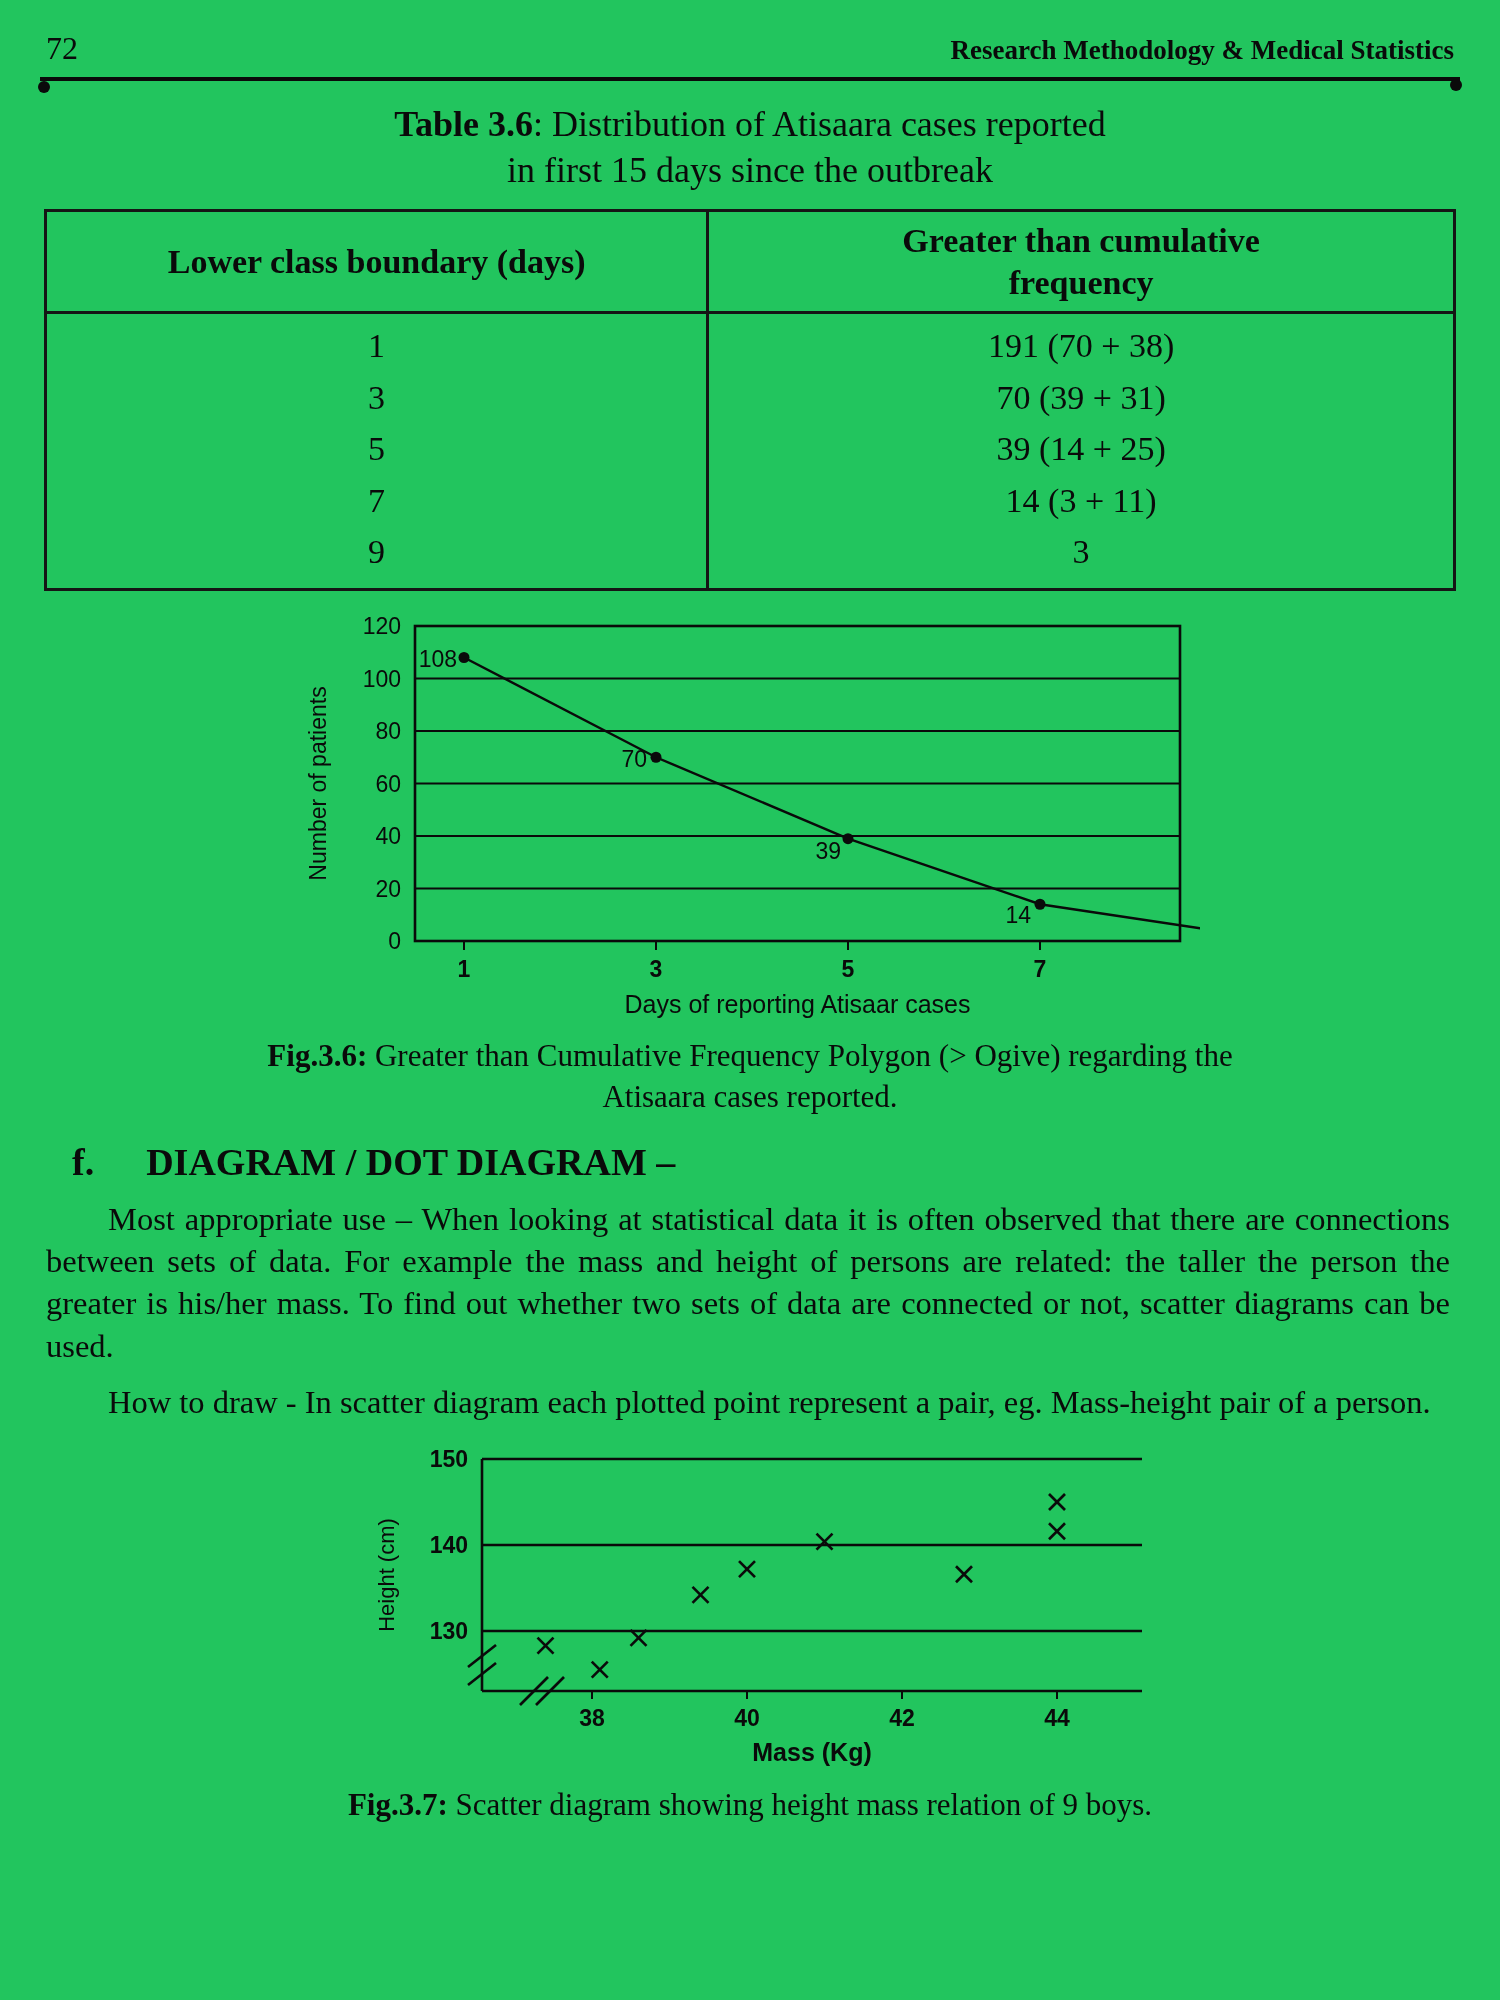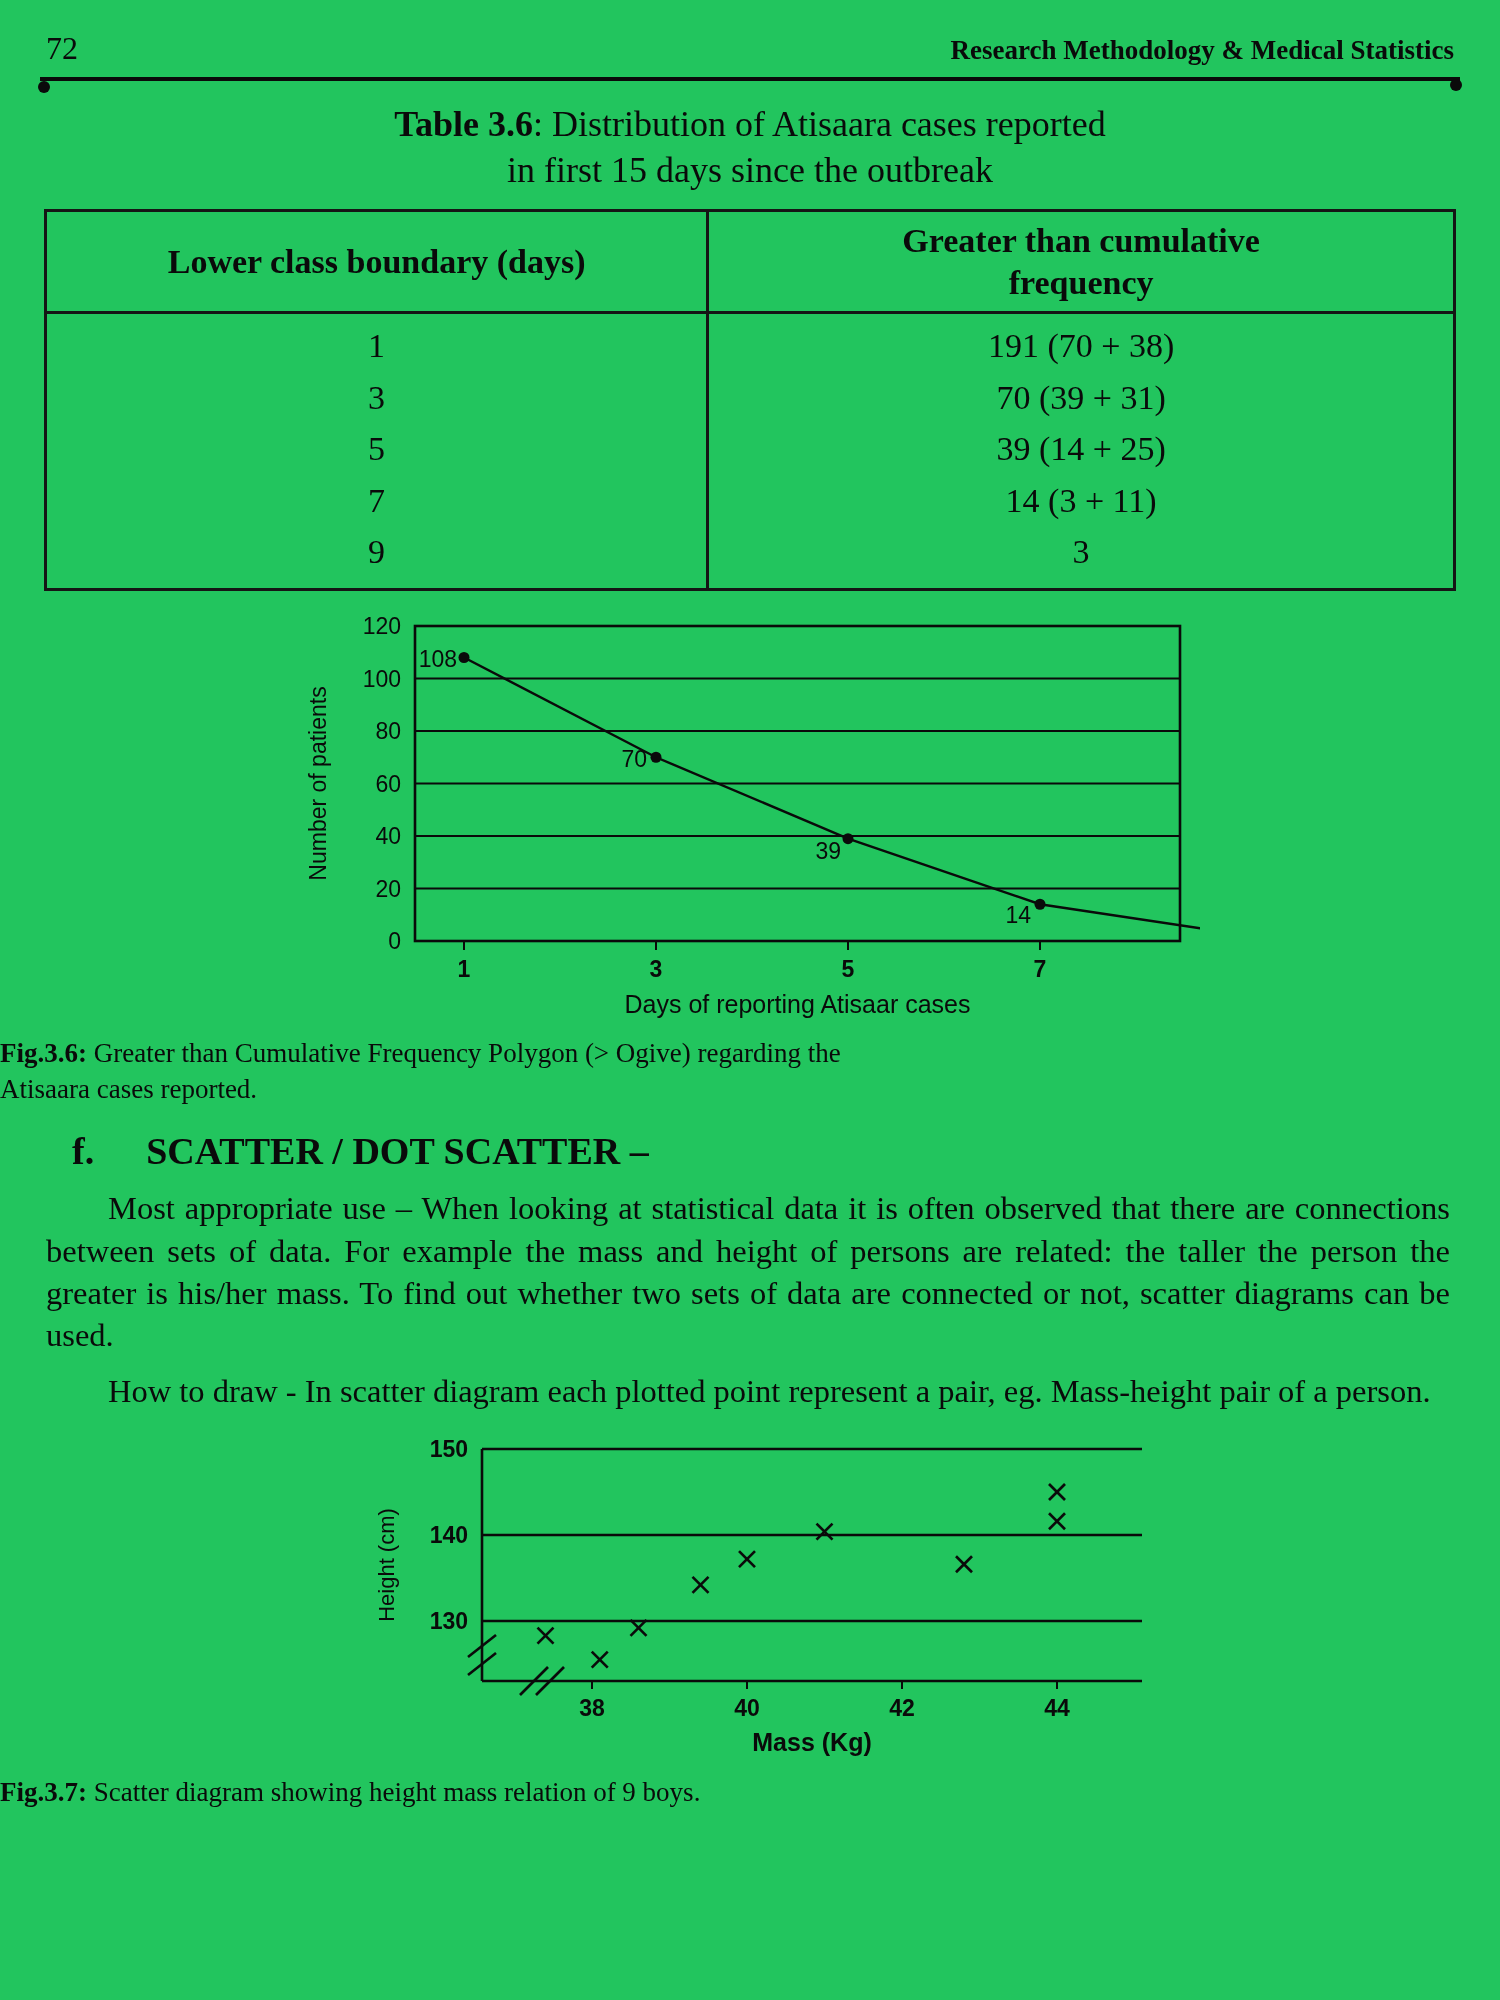--- a/index.html
+++ b/index.html
@@ -29,21 +29,21 @@
   .thspan{display:inline-block;line-height:1.22;}
   .thspan.w{max-width:470px;}
   table.freq td{font-size:34px;text-align:center;padding:2px 8px;line-height:1.4;}
   table.freq td:first-child{border-right:3px solid #151515;}
   table.freq tbody tr:first-child td{padding-top:8px;}
   table.freq tbody tr:last-child td{padding-bottom:12px;}
   .chart1{margin:20px 0 0 300px;}
   .chart2{margin:16px 0 0 352px;}
   svg{font-family:"Liberation Sans", sans-serif;}
   svg text{fill:#0a0a0a;}
-  .caption{font-size:27px;line-height:1.32;margin-top:6px;}
+  .caption{text-align:center;font-size:31px;line-height:1.32;margin-top:6px;}
   .cap37{margin-top:2px;}
   .sec-head{margin:22px 48px 0 72px;font-size:38px;font-weight:bold;}
   .sec-head .letter{margin-right:52px;}
   .para{margin:14px 50px 0 46px;font-size:32.5px;line-height:1.3;text-align:justify;text-indent:62px;}
 </style>
 </head>
 <body>
 
 <div class="page">
 
@@ -132,21 +132,21 @@
         <text x="26" y="172.5" text-anchor="middle" font-size="23" transform="rotate(-90 26 172.5)">Number of patients</text>
       </svg>
   </div>
 
   <div class="caption">
     <div><span class="b">Fig.3.6:</span><span> Greater than Cumulative Frequency Polygon (&gt; Ogive) regarding the</span></div>
     <div>Atisaara cases reported.</div>
   </div>
 
   <div class="sec-head">
-    <span class="letter">f.</span><span>SCATTER / DOT SCATTER –</span>
+    <span class="letter">f.</span><span>DIAGRAM / DOT DIAGRAM –</span>
   </div>
 
   <p class="para">Most appropriate use – When looking at statistical data it is often observed that there are connections between sets of data. For example the mass and height of persons are related: the taller the person the greater is his/her mass. To find out whether two sets of data are connected or not, scatter diagrams can be used.</p>
   <p class="para">How to draw - In scatter diagram each plotted point represent a pair, eg. Mass-height pair of a person.</p>
 
   <div class="chart2">
     <svg id="scatter" viewBox="0 0 820 340" width="820" height="340">
         <line x1="130" y1="20" x2="790" y2="20" stroke="#0a0a0a" stroke-width="2.4"></line>
         <text x="116" y="28" text-anchor="end" font-size="23" font-weight="700">150</text>
         <line x1="130" y1="106" x2="790" y2="106" stroke="#0a0a0a" stroke-width="2.4"></line>

